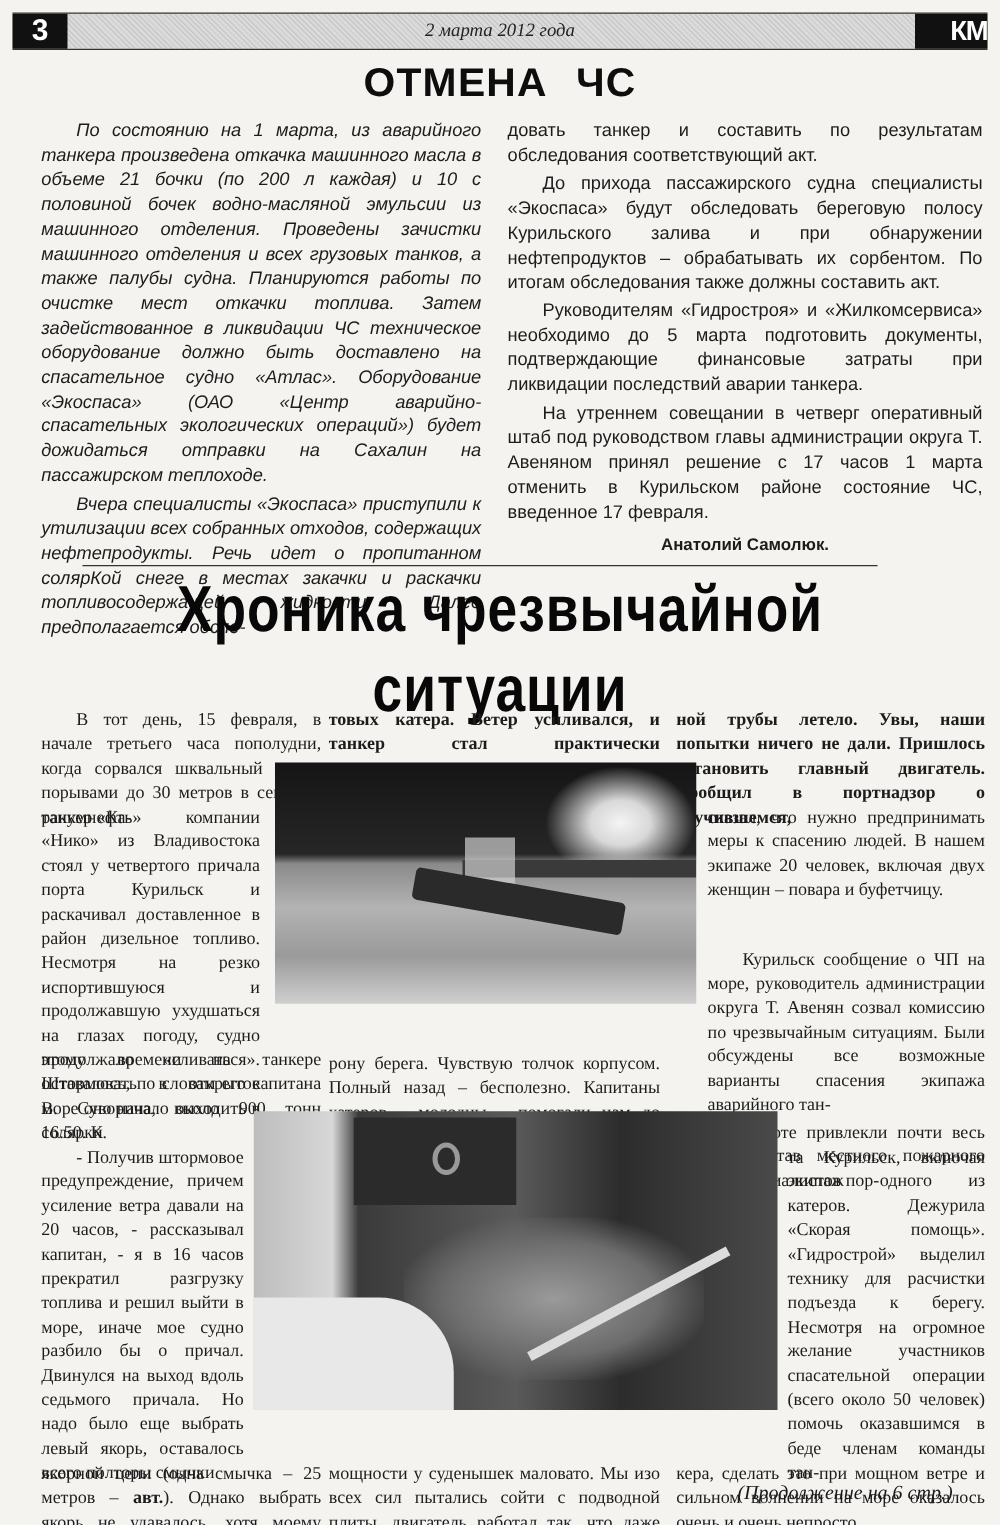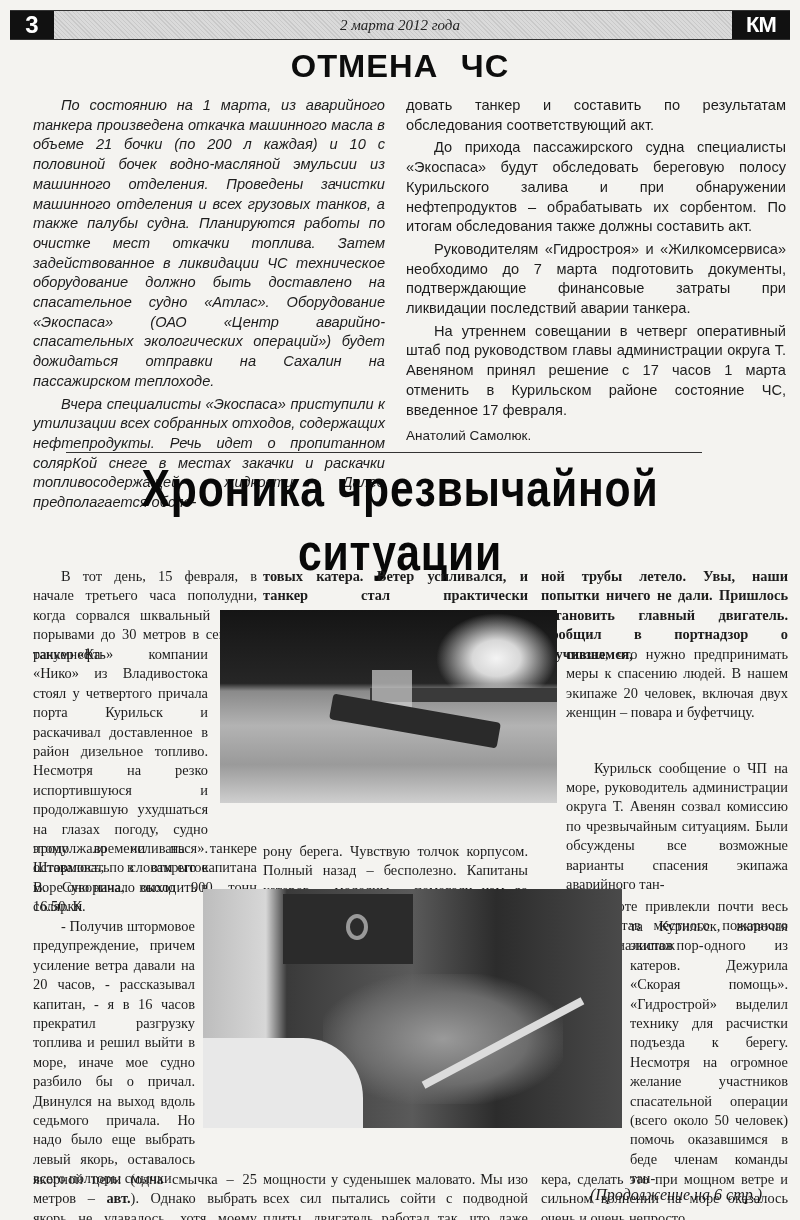--- a/index.html
+++ b/index.html
@@ -7,33 +7,33 @@
   body { position: relative; color: #1a1a1a; }
 
   
   .header { position: absolute; left: 10px; top: 10px; width: 780px; height: 30px; border-top: 1px solid #333; border-bottom: 1px solid #333;
     background: repeating-linear-gradient(45deg, #c9c9c9 0 1px, #dadada 1px 3px); }
   .page-num { position: absolute; left: 0; top: 0; width: 44px; height: 28px; background: #111; color: #fff;
     font-family: "Liberation Sans", sans-serif; font-weight: bold; font-size: 24px; line-height: 28px; text-align: center; }
   .date { position: absolute; left: 0; right: 0; top: 0; text-align: center; font-family: "Liberation Serif", serif; font-style: italic;
     font-size: 15px; line-height: 28px; color: #222; }
   .logo { position: absolute; right: 0; top: 0; width: 58px; height: 28px; background: #111; color: #fff;
-    font-family: "Liberation Sans", sans-serif; font-weight: bold; font-size: 22px; line-height: 28px; text-align: center; letter-spacing: -1px; }
+    font-family: "Liberation Sans", sans-serif; font-weight: bold; font-size: 22px; line-height: 28px; text-align: right; letter-spacing: -1px; }
 
   
   .h1 { position: absolute; left: 0; top: 48px; width: 800px; text-align: center; font-family: "Liberation Sans", sans-serif;
     font-weight: bold; font-size: 32px; letter-spacing: 1px; color: #0d0d0d; transform: scaleX(1.02); }
   .h1 .gap { display: inline-block; width: 22px; }
   .a1-col { position: absolute; top: 96px; font-family: "Liberation Sans", sans-serif; font-size: 14.6px; line-height: 19.7px;
     text-align: justify; color: #1c1c1c; }
   .a1-col.left { left: 33px; width: 352px; font-style: italic; }
   .a1-col.right { left: 406px; width: 380px; }
   .a1-col p { text-indent: 28px; margin-bottom: 3px; }
   .a1-col p.cont { text-indent: 0; }
-  .byline { text-align: left; font-weight: normal; font-size: 13.5px; margin-top: 6px; }
+  .byline { text-align: center; font-weight: bold; font-size: 13.5px; margin-top: 6px; }
 
   .rule { position: absolute; left: 66px; top: 452px; width: 636px; height: 1px; background: #333; }
 
   
   .h2 { position: absolute; left: 0; top: 456px; width: 800px; text-align: center; font-family: "Liberation Sans", sans-serif;
     font-weight: bold; font-size: 52px; line-height: 64px; color: #080808; transform: scaleX(0.82); letter-spacing: 1px; }
   .serif { position: absolute; font-family: "Liberation Serif", serif; font-size: 14.4px; line-height: 19.4px; text-align: justify; color: #1c1c1c; }
   .serif p { text-indent: 28px; margin-top: 36px; }
   .serif p.cont { text-indent: 0; }
 
@@ -69,21 +69,21 @@
 </div>
 
 <div class="a1-col left">
   <p>По состоянию на 1 марта, из аварийного танкера произведена откачка машинного масла в объеме 21 бочки (по 200 л каждая) и 10 с половиной бочек водно-масляной эмульсии из машинного отделения. Проведены зачистки машинного отделения и всех грузовых танков, а также палубы судна. Планируются работы по очистке мест откачки топлива. Затем задействованное в ликвидации ЧС техническое оборудование должно быть доставлено на спасательное судно «Атлас». Оборудование «Экоспаса» (ОАО «Центр аварийно-спасательных экологических операций») будет дожидаться отправки на Сахалин на пассажирском теплоходе.</p>
   <p>Вчера специалисты «Экоспаса» приступили к утилизации всех собранных отходов, содержащих нефтепродукты. Речь идет о пропитанном солярКой снеге в местах закачки и раскачки топливосодержащей жидкости. Далее предполагается обсле-</p>
 </div>
 
 <div class="a1-col right">
   <p class="cont">довать танкер и составить по результатам обследования соответствующий акт.</p>
   <p>До прихода пассажирского судна специалисты «Экоспаса» будут обследовать береговую полосу Курильского залива и при обнаружении нефтепродуктов – обрабатывать их сорбентом. По итогам обследования также должны составить акт.</p>
-  <p>Руководителям «Гидростроя» и «Жилкомсервиса» необходимо до 7 марта подготовить документы, подтверждающие финансовые затраты при ликвидации последствий аварии танкера.</p>
+  <p>Руководителям «Гидростроя» и «Жилкомсервиса» необходимо до 5 марта подготовить документы, подтверждающие финансовые затраты при ликвидации последствий аварии танкера.</p>
   <p>На утреннем совещании в четверг оперативный штаб под руководством главы администрации округа Т. Авеняном принял решение с 17 часов 1 марта отменить в Курильском районе состояние ЧС, введенное 17 февраля.</p>
   <div class="byline">Анатолий Самолюк.</div>
 </div>
 
 <div class="rule"></div>
 
 <div class="h2">Хроника чрезвычайной ситуации</div>
 
 <div class="serif" style="left:33px; top:531px; width:224px;">
   <p>В тот день, 15 февраля, в начале третьего часа пополудни, когда сорвался шквальный ветер, порывами до 30 метров в секунду, танкер «Ка-</p>

